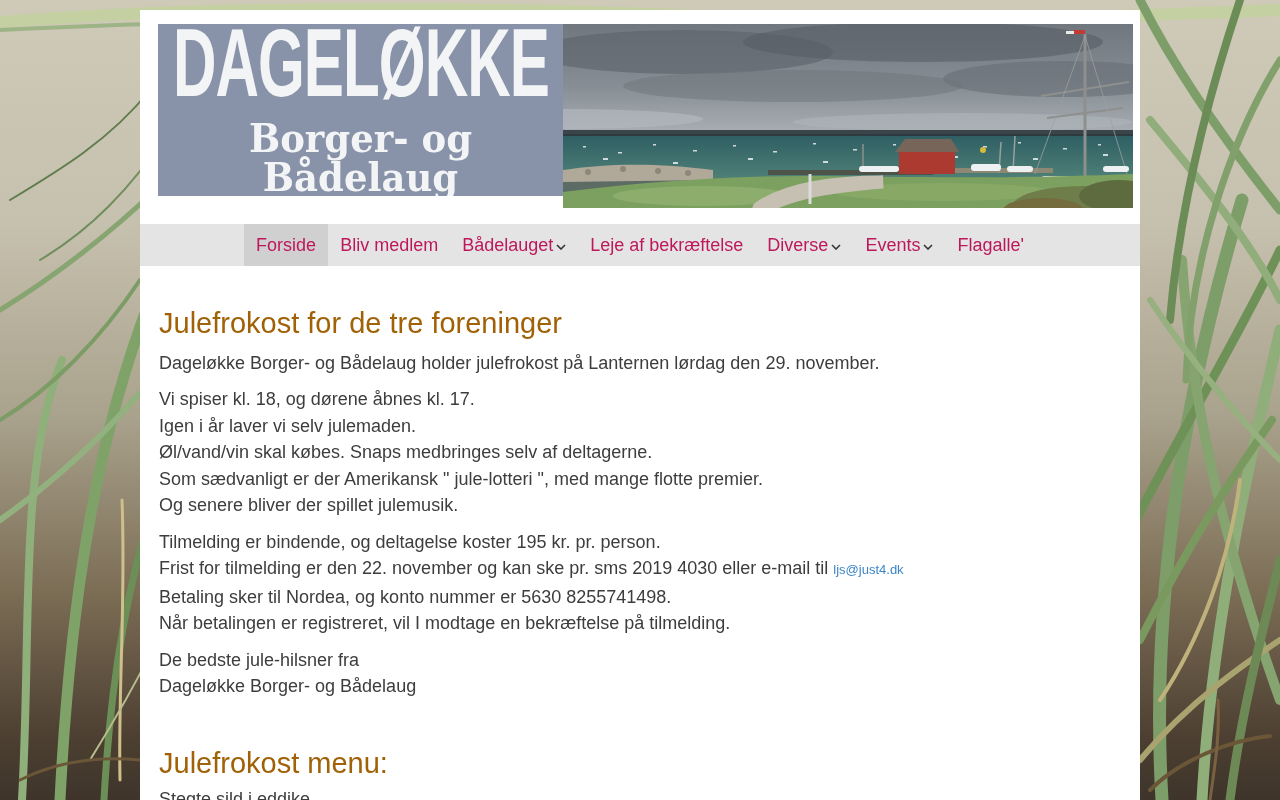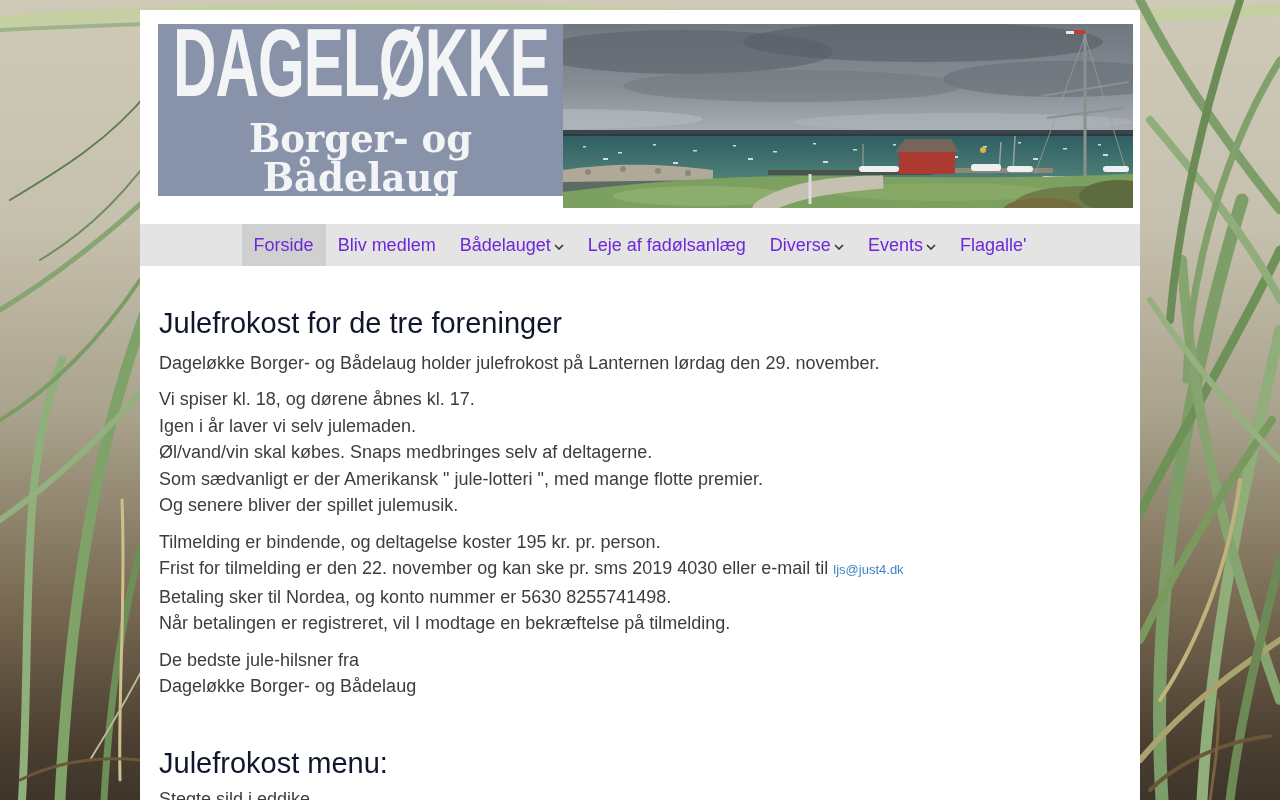--- a/index.html
+++ b/index.html
@@ -29,28 +29,28 @@
   }
   .logo-subtitle {
     font-family:"DejaVu Serif", serif; font-weight:700; font-size:37px; line-height:1;
     transform:scaleY(1.08); margin-top:26px; letter-spacing:0px;
   }
   .photo { width:570px; height:184px; display:block; }
   
   nav.main-nav { margin-top:16px; height:42px; background:#e4e4e4; }
   nav.main-nav ul { list-style:none; height:42px; display:flex; justify-content:center; }
   nav.main-nav li {
-    height:42px; line-height:42px; padding:0 12px; font-size:18px; color:#6d28d9;
+    height:42px; line-height:42px; padding:0 12px; font-size:18px; color:#be185d;
     cursor:pointer; white-space:nowrap; display:flex; align-items:center; gap:3px;
   }
   nav.main-nav li.active { background:#d0d0d0; }
   .chev { display:inline-block; margin-top:3px; }
   
   main { padding:40px 30px 0 19px; color:#3d3d3d; }
-  h1 { font-size:29px; font-weight:400; color:#0f172a; line-height:1.2; margin:0 0 9px 0; }
+  h1 { font-size:29px; font-weight:400; color:#a16207; line-height:1.2; margin:0 0 9px 0; }
   p, .pline { font-size:18px; line-height:26.5px; }
   p { margin:0 0 10px 0; }
   p.intro { margin-bottom:10px; }
   .bold { font-weight:400; }
   a.email { color:#3d85c6; font-size:13px; text-decoration:none; }
   h1.menu-heading { margin-top:46px; margin-bottom:5px; }
 </style>
 </head>
 <body>
 
@@ -205,21 +205,21 @@
       <li>
           <span>Bliv medlem</span>
         </li>
       <li>
           <span>Bådelauget</span>
           <svg class="chev" width="10" height="6" viewBox="0 0 10 6">
             <polyline points="1,1 5,5 9,1" fill="none" stroke="#343434" stroke-width="1.6"></polyline>
           </svg>
         </li>
       <li>
-          <span>Leje af fadølsanlæg</span>
+          <span>Leje af bekræftelse</span>
         </li>
       <li>
           <span>Diverse</span>
           <svg class="chev" width="10" height="6" viewBox="0 0 10 6">
             <polyline points="1,1 5,5 9,1" fill="none" stroke="#343434" stroke-width="1.6"></polyline>
           </svg>
         </li>
       <li>
           <span>Events</span>
           <svg class="chev" width="10" height="6" viewBox="0 0 10 6">

